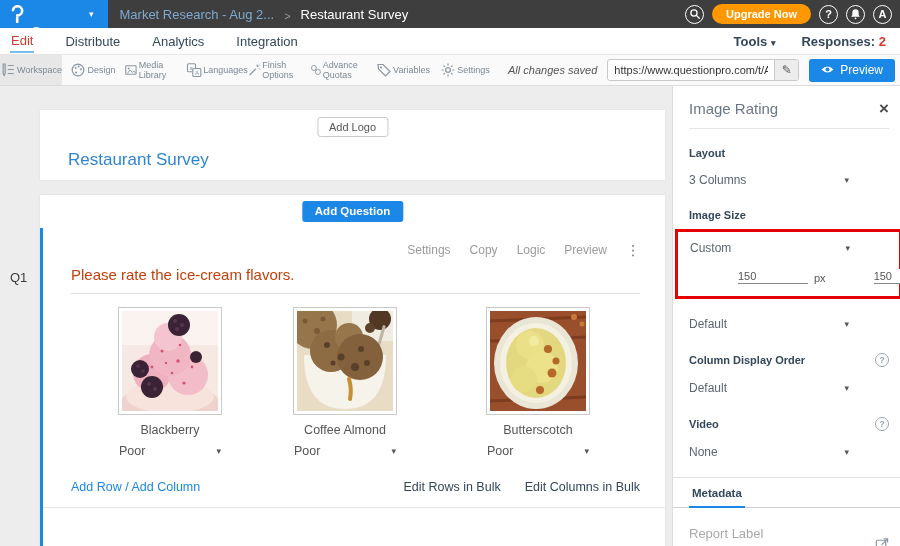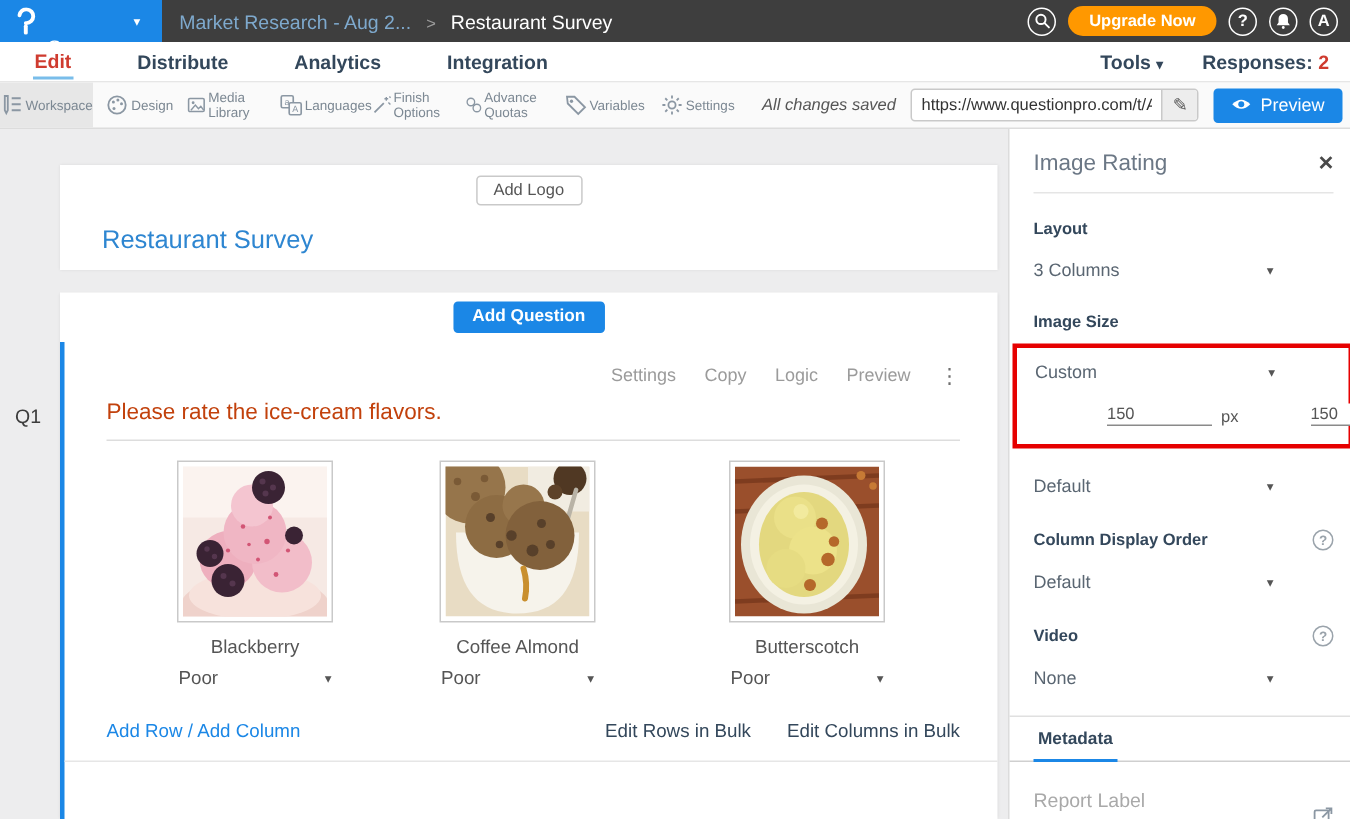--- a/index.html
+++ b/index.html
@@ -15,21 +15,21 @@
   .breadcrumb { display:flex; align-items:flex-end; gap:10px; margin-left:12px; font-size:13px; }
   .bc-parent { color:#7ea9cd; }
   .bc-sep { color:#9b9b9b; font-size:11px; }
   .bc-current { color:#ffffff; }
   .topbar-right { margin-left:auto; display:flex; align-items:center; gap:8px; padding-right:8px; }
   .circle-btn { width:19px; height:19px; border:1.5px solid #fff; border-radius:50%; display:flex; align-items:center; justify-content:center; color:#fff; font-size:11px; font-weight:bold; flex:none; }
   .upgrade-btn { background:#ff9800; color:#fff; font-size:11px; font-weight:bold; border:none; border-radius:10px; padding:4px 14px; }
 
   
   .subnav { position:absolute; top:28px; left:0; right:0; height:27px; background:#fff; border-bottom:1px solid #e6e6e6; display:flex; align-items:center; padding:0 10px; font-size:13px; }
-  .nav-item { color:#33475b; font-weight:bold; margin-right:30px; padding:4px 1px 3px; cursor:pointer;margin-left:12px; }
+  .nav-item { color:#33475b; font-weight:normal; margin-right:30px; padding:4px 1px 3px; cursor:pointer; }
   .nav-item.active { color:#cf3b2f; border-bottom:2px solid #79bdea; }
   .subnav-right { margin-left:auto; display:flex; align-items:center; gap:26px; padding-right:4px; }
   .tools-link { color:#33475b; font-weight:bold; }
   .tools-link .caret { font-size:9px; }
   .responses { color:#33475b; font-weight:bold; }
   .responses .count { color:#cf3b2f; }
 
   
   .toolbar { position:absolute; top:55px; left:0; right:0; height:31px; background:#fafafa; border-bottom:1px solid #dcdcdc; display:flex; align-items:stretch; }
   .tool-item { width:62px; display:flex; flex-direction:row; align-items:center; justify-content:center; gap:1px; color:#7c8893; font-size:9px; cursor:pointer; }

